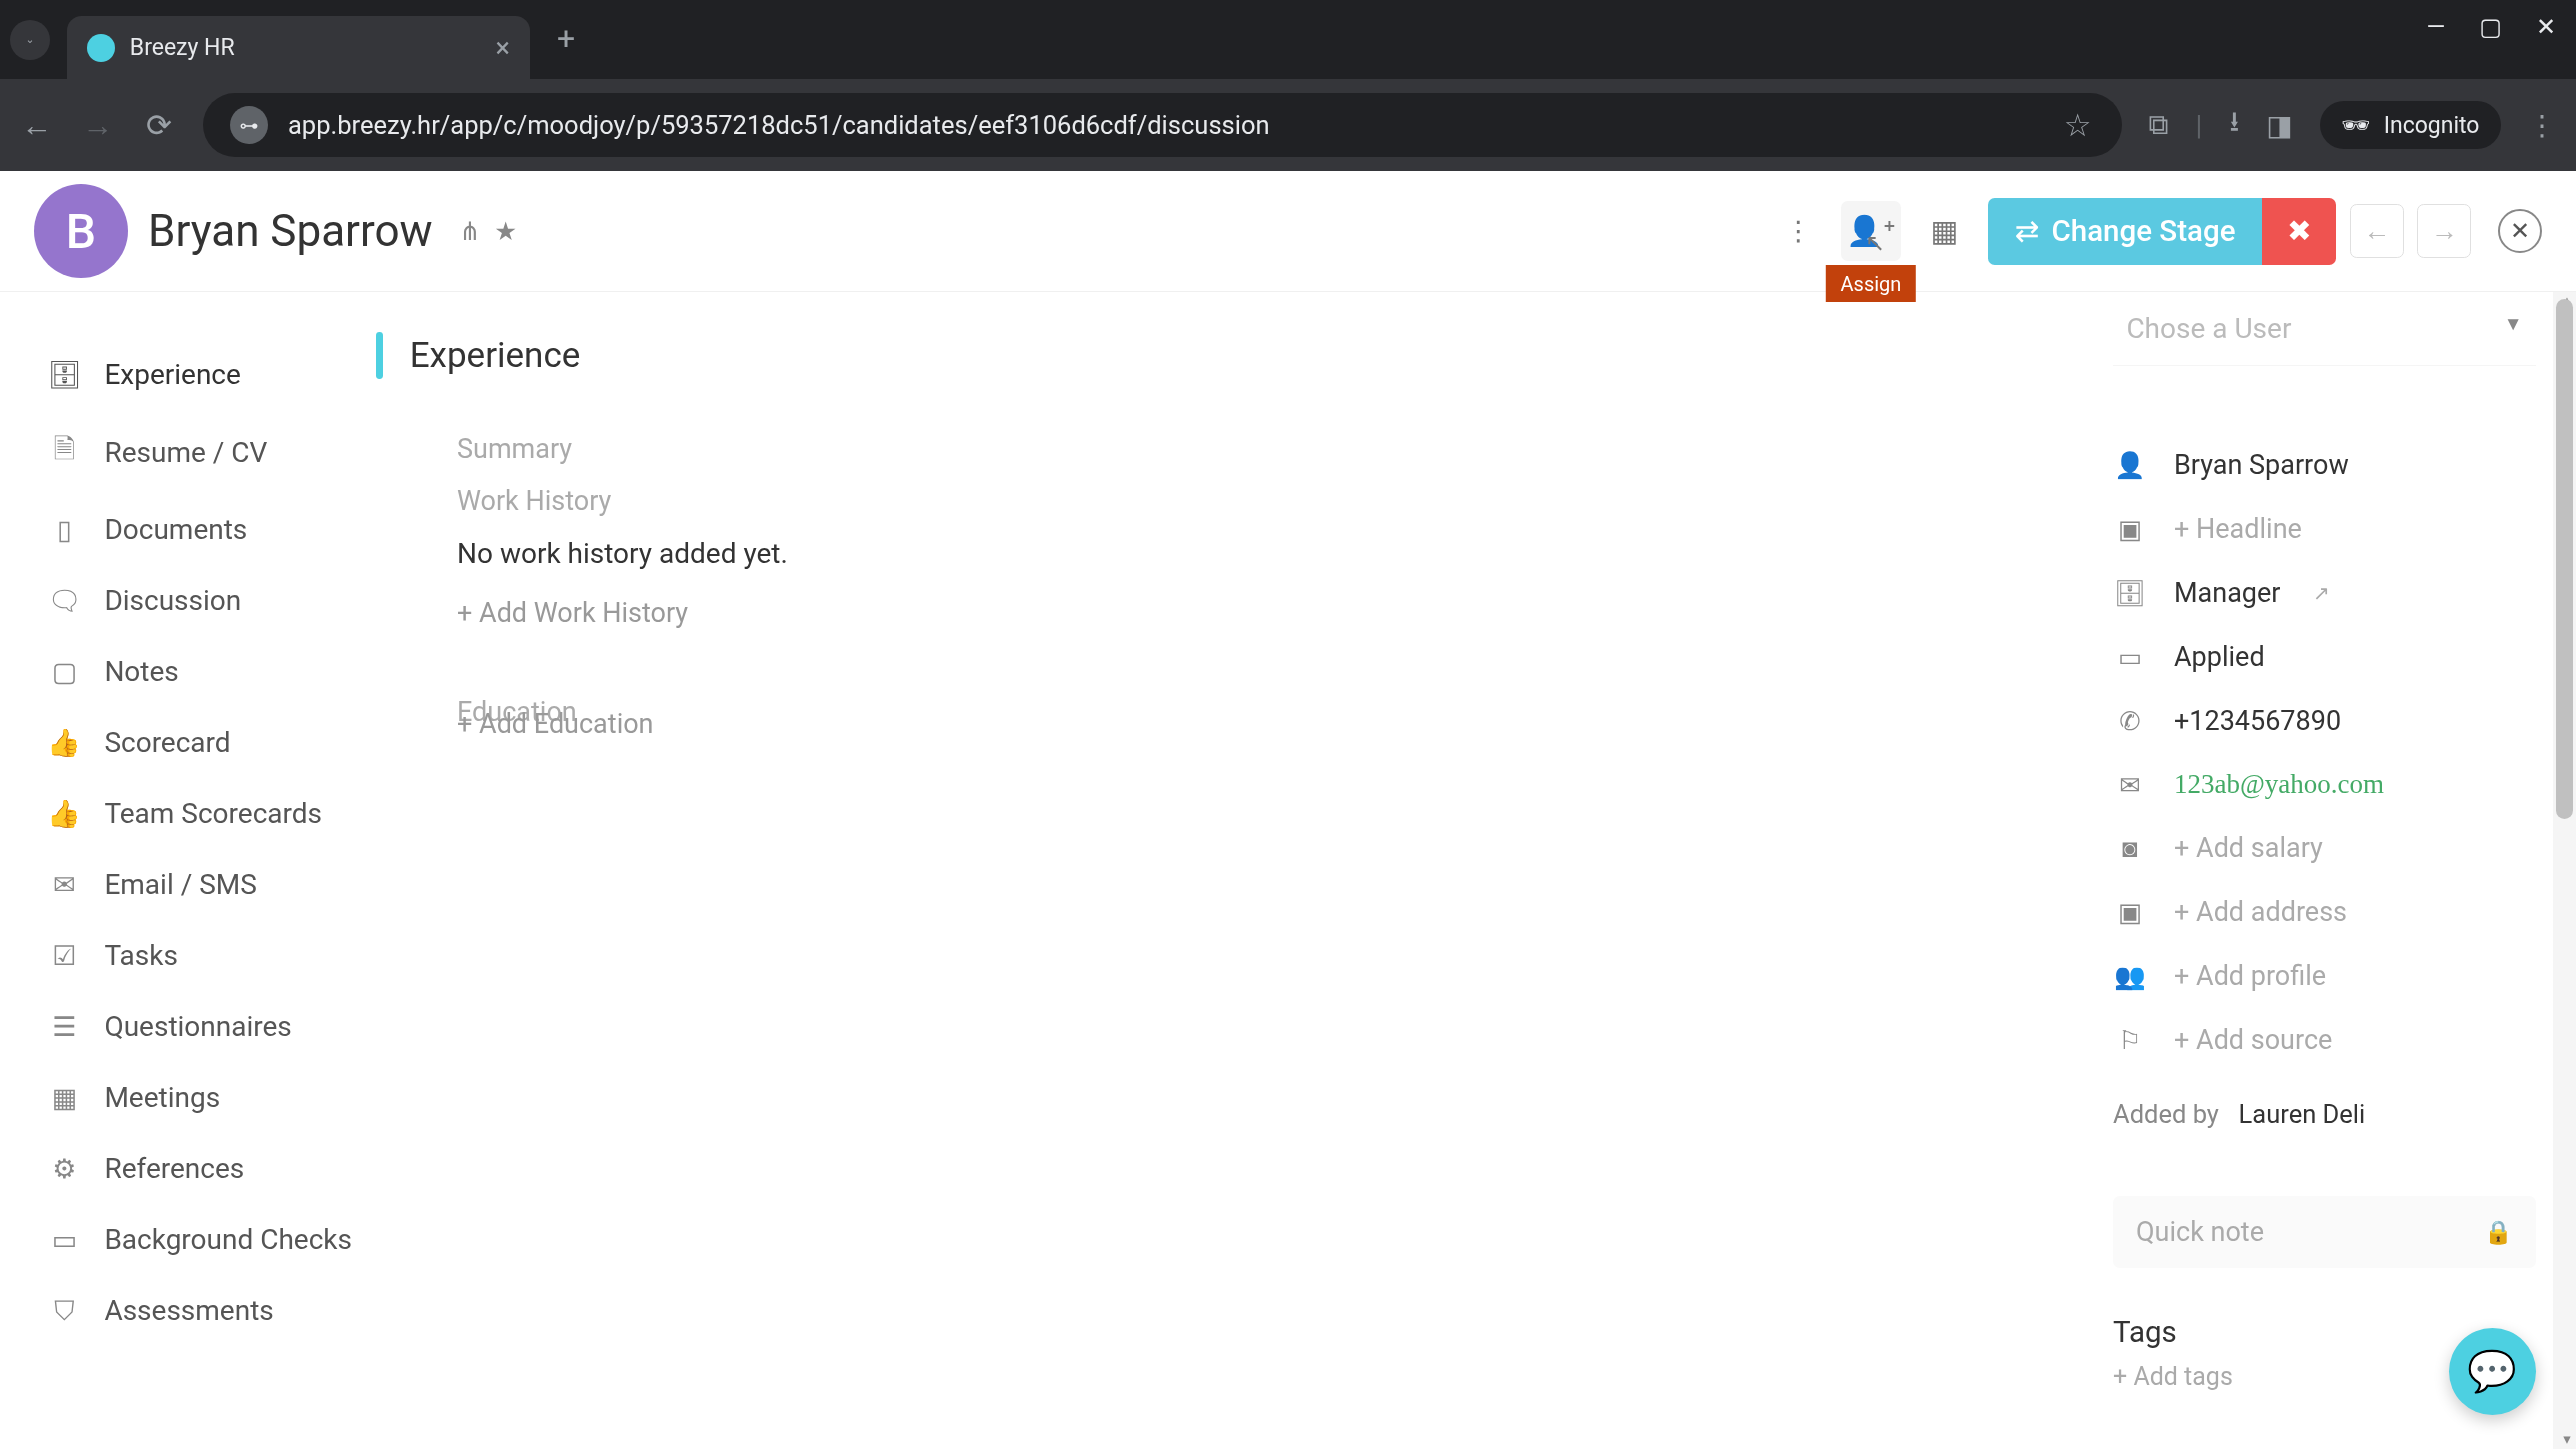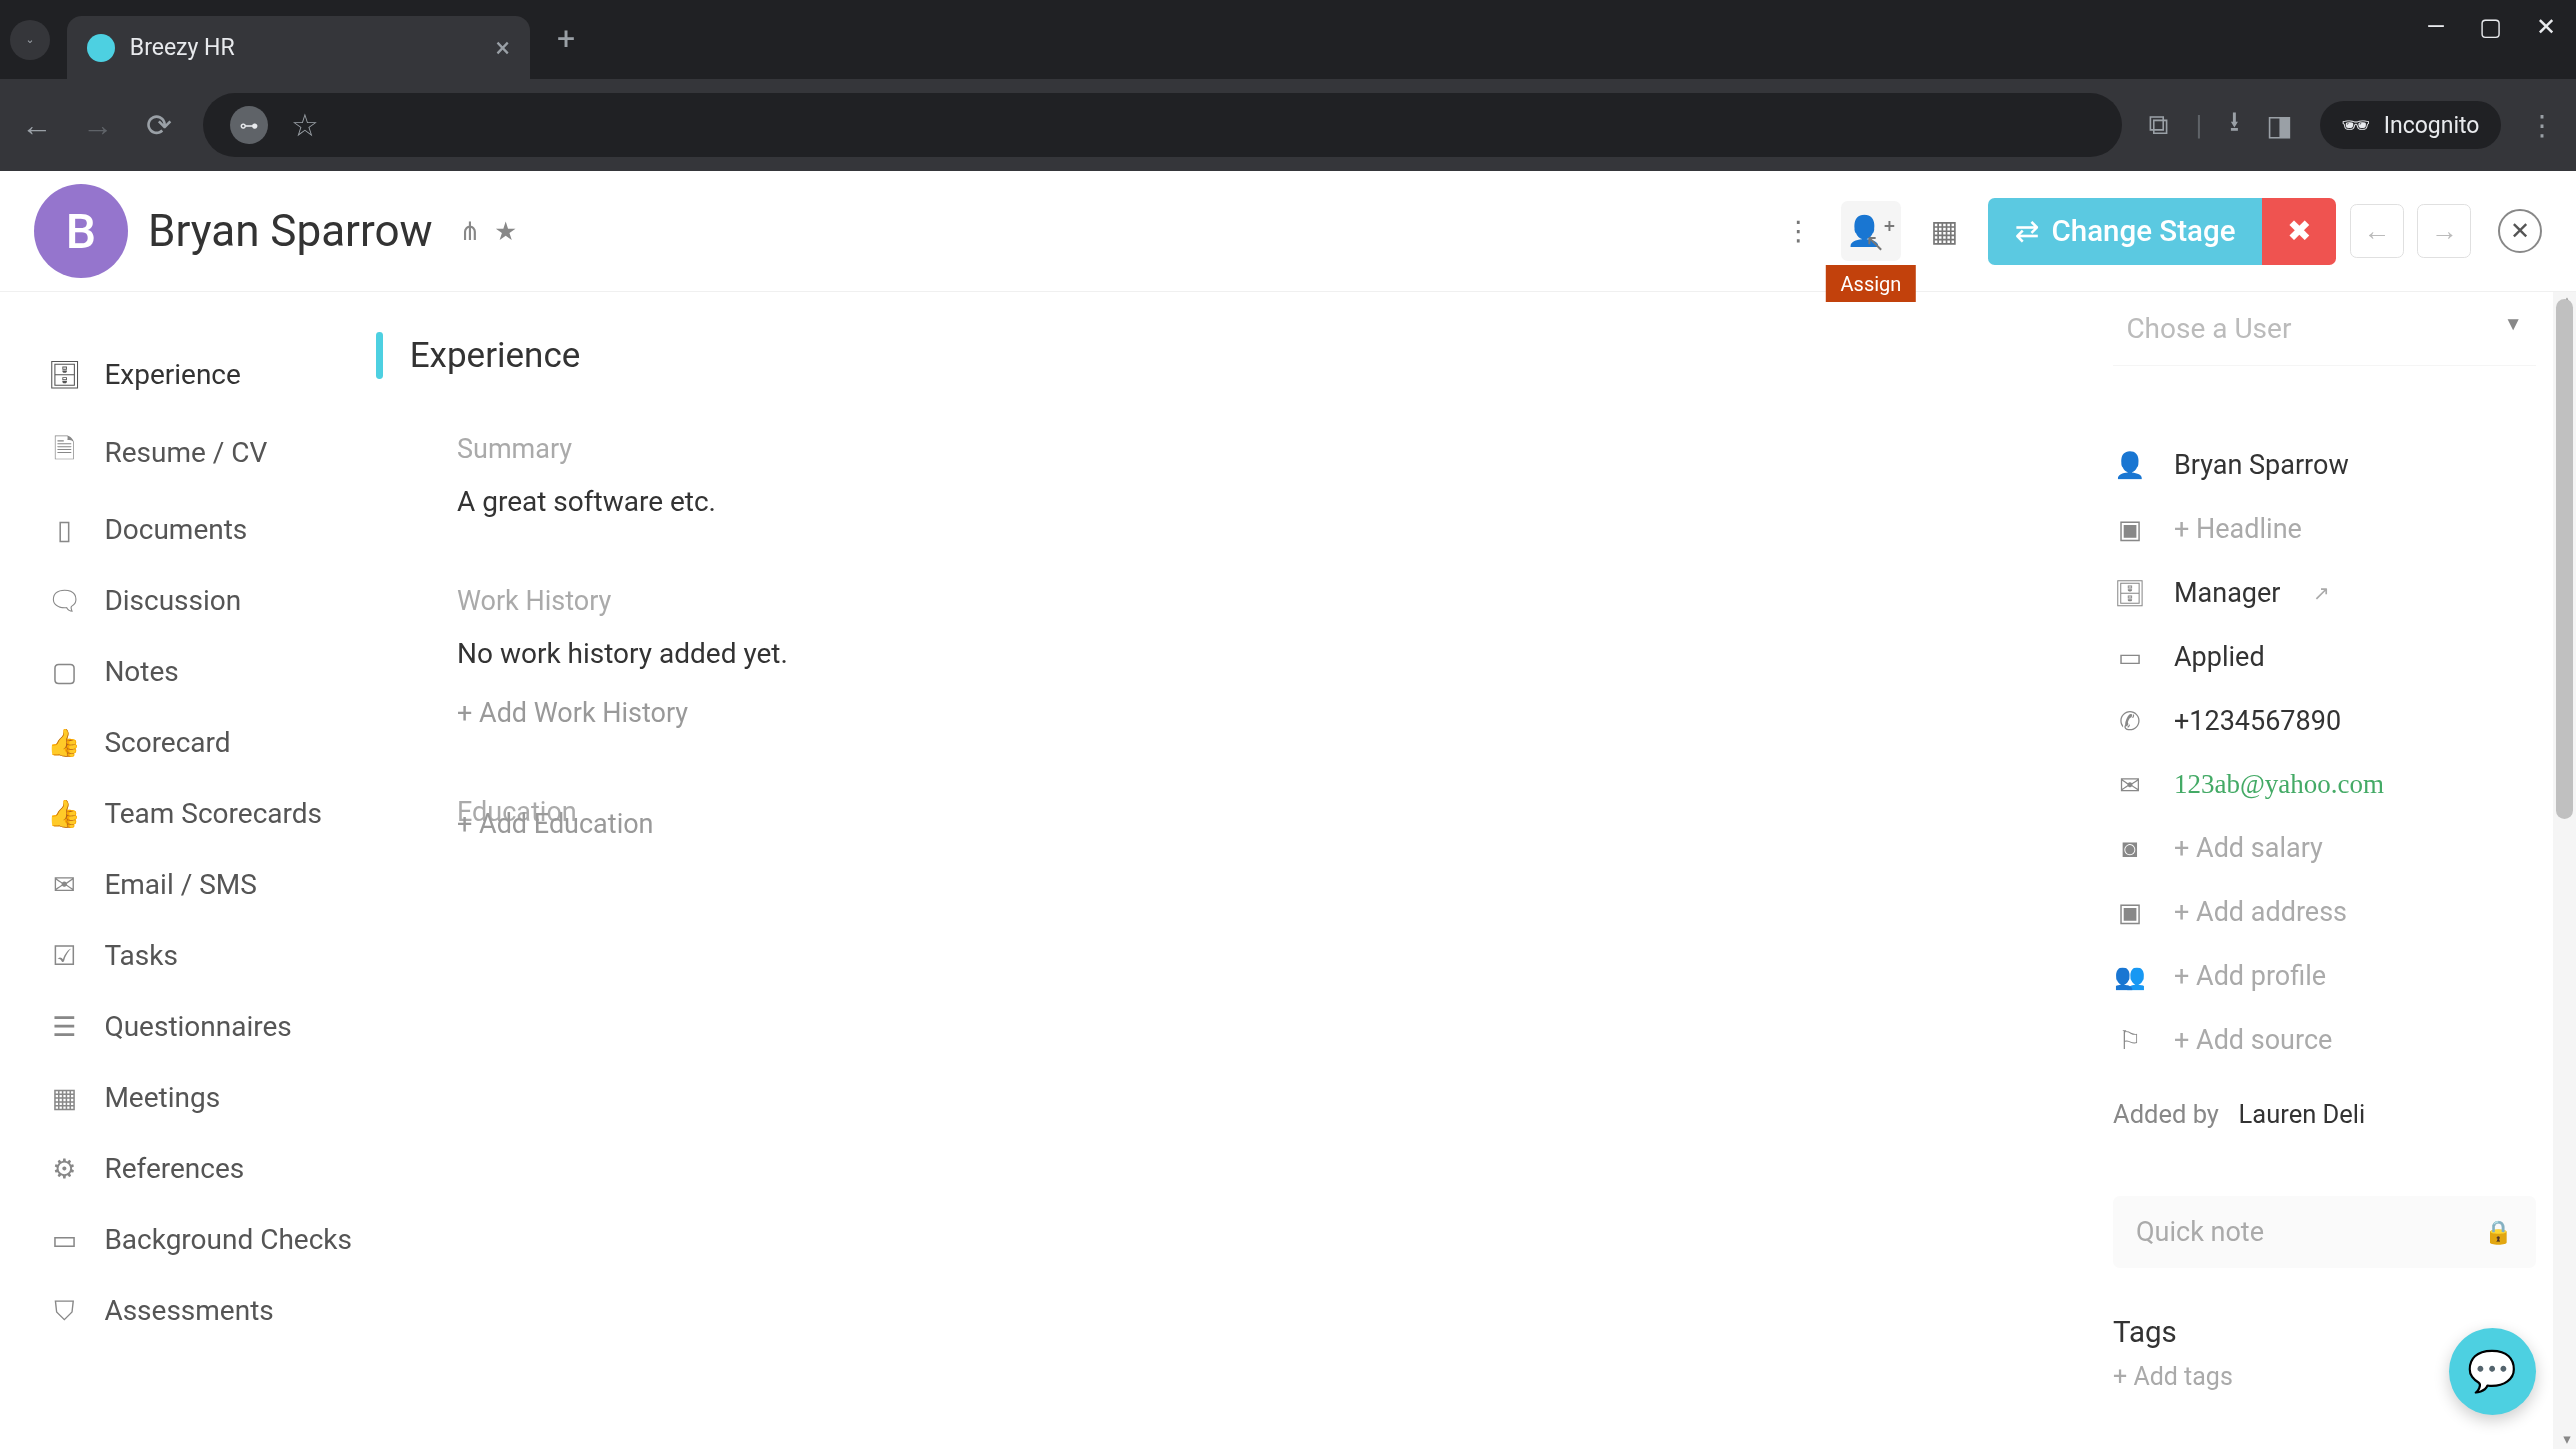--- a/index.html
+++ b/index.html
@@ -119,20 +119,21 @@
       <div class="tab-close">×</div>
     </div>
     <div class="new-tab">+</div>
   </div>
   <div class="nav-bar">
     <span class="nav-icon">←</span>
     <span class="nav-icon disabled">→</span>
     <span class="nav-icon">⟳</span>
     <div class="url-bar">
       <div class="site-chip">⊶</div>
+      <div class="url-text">app.breezy.hr/app/c/moodjoy/p/59357218dc51/candidates/eef3106d6cdf/discussion</div>
       <span class="nav-icon">☆</span>
     </div>
     <div class="url-icons">
       <span>⧉</span>
       <span style="color:#5f6368;">|</span>
       <span>⭳</span>
       <span>◨</span>
       <div class="incognito-badge">
         <span>🕶</span>
         <span>Incognito</span>
@@ -240,21 +241,20 @@
         </div>
     </div>
 
     <div class="main">
       <div class="section-title-wrap">
         <div class="accent-bar"></div>
         <div class="section-title">Experience</div>
       </div>
       <div class="content-inner">
         <div class="sub-label">Summary</div>
-        <div class="sub-text">A great software etc.</div>
 
         <div class="sub-label">Work History</div>
         <div class="sub-text">No work history added yet.</div>
         <div class="add-link">+ Add Work History</div>
 
         <div class="sub-label">Education</div>
         <div class="add-link">+ Add Education</div>
       </div>
     </div>
 

